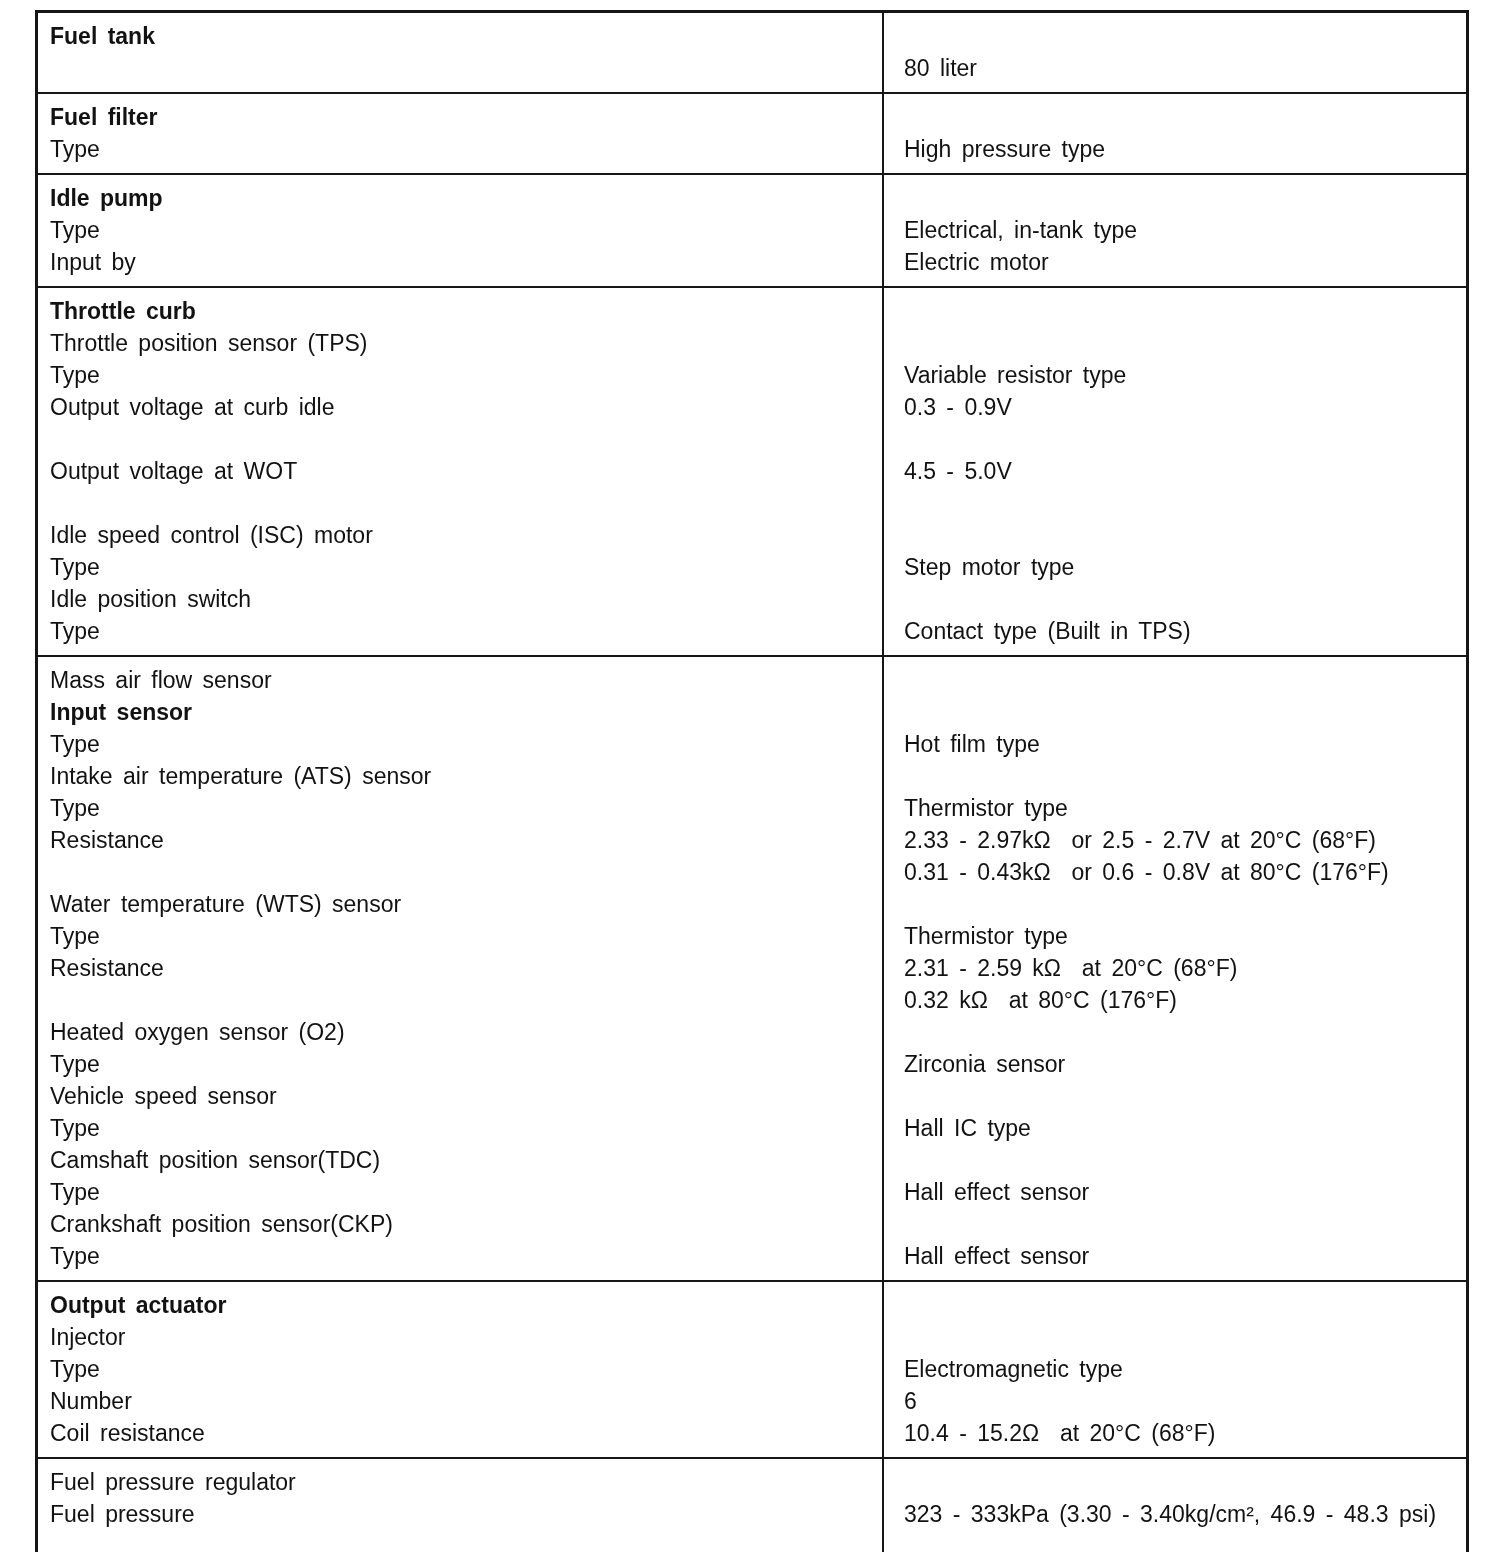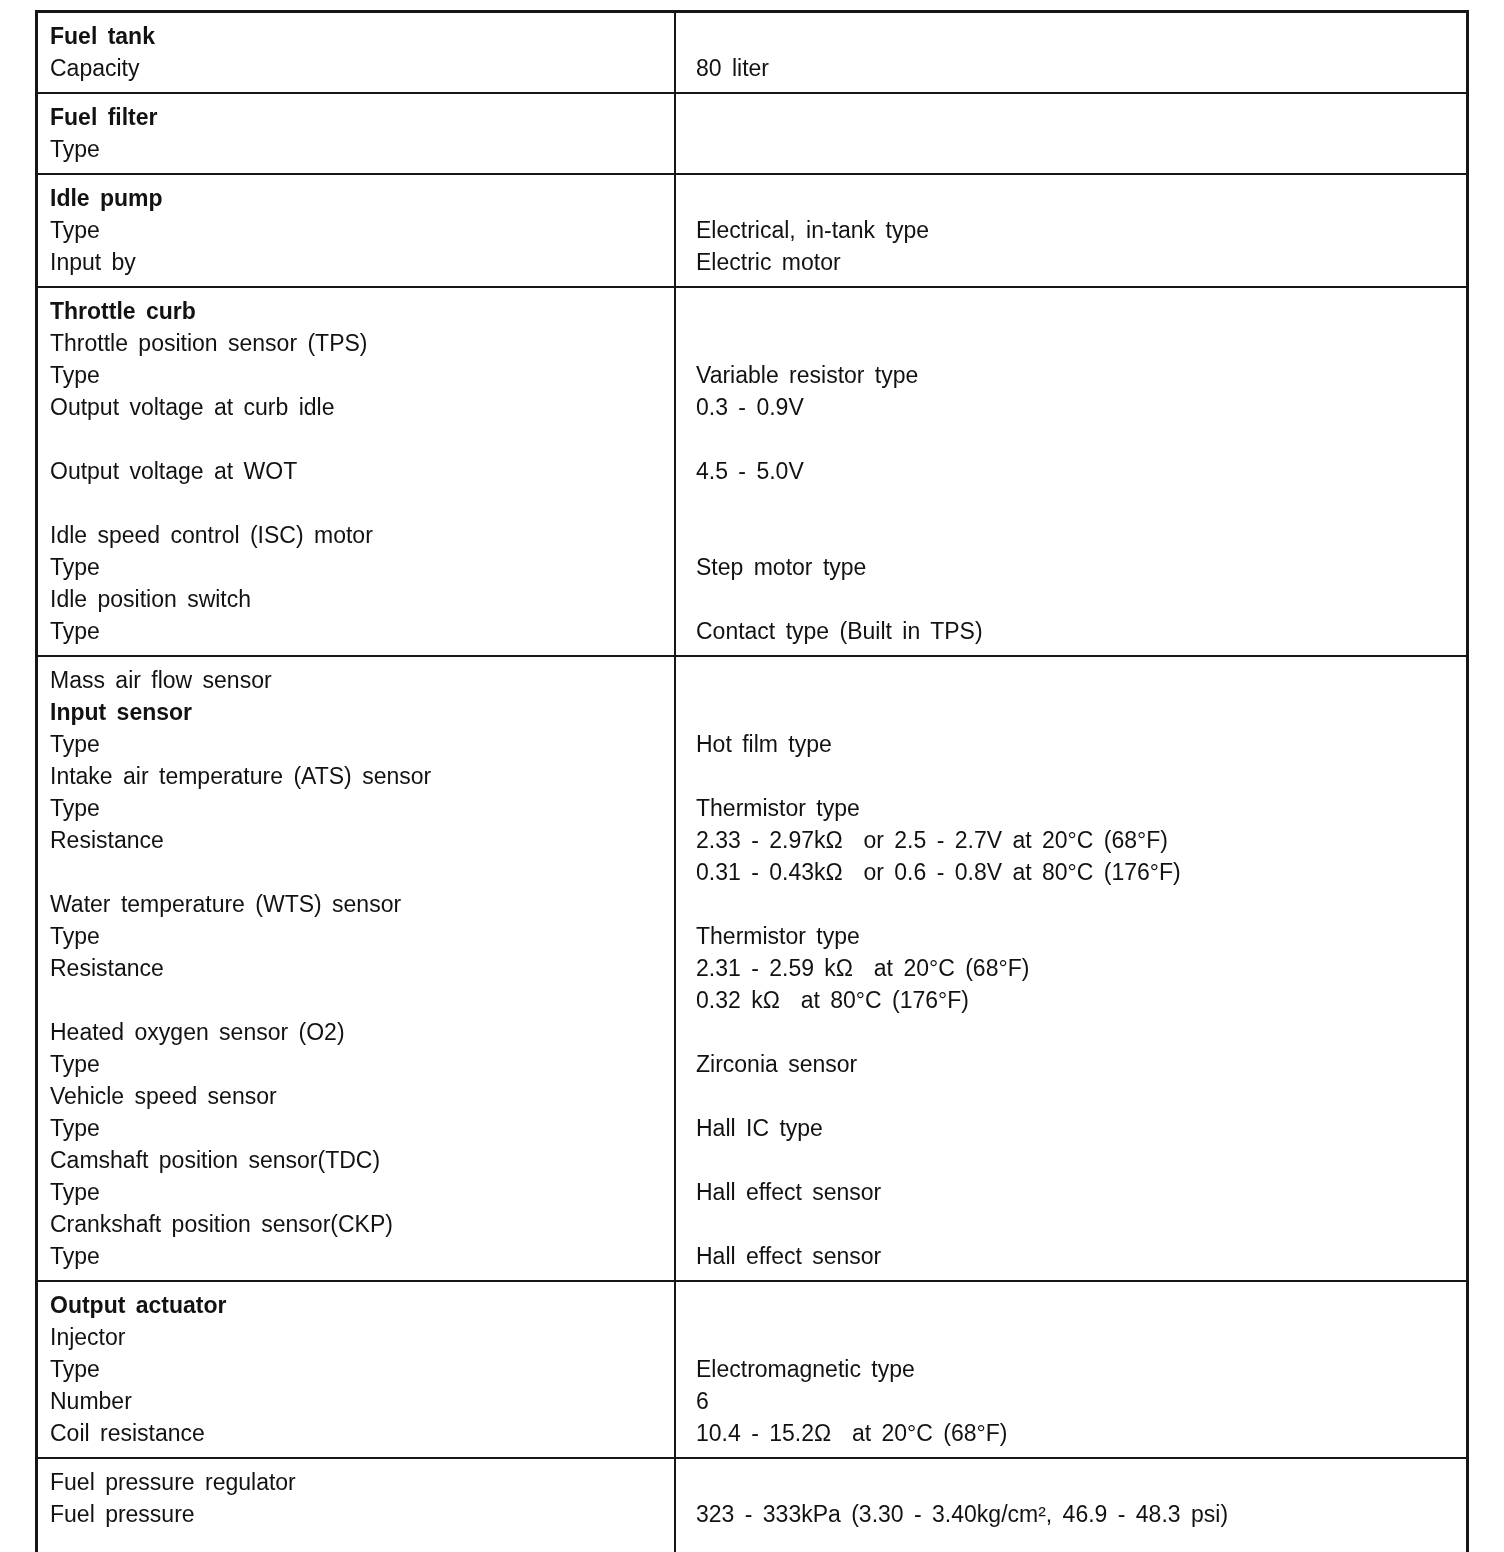--- a/index.html
+++ b/index.html
@@ -23,21 +23,21 @@
     background: #ffffff;
   }
   .section {
     display: flex;
     border-bottom: 2px solid #161616;
   }
   .section:last-child {
     border-bottom: none;
   }
   .col-left {
-    width: 636px;
+    width: 844px;
     box-sizing: border-box;
     padding: 7px 6px 8px 12px;
   }
   .col-right {
     flex: 1;
     box-sizing: border-box;
     border-left: 2px solid #161616;
     padding: 7px 10px 8px 20px;
   }
   .section:last-child .col-left,
@@ -57,34 +57,34 @@
     font-weight: bold;
   }
 </style>
 </head>
 <body>
 
 <div class="spec-table" id="spec-table">
     <div class="section">
       <div class="col-left">
         <div class="line bold">Fuel tank</div>
-        <div class="line">Capacity</div>
       </div>
       <div class="col-right">
         <div class="line">&nbsp;</div>
         <div class="line">80 liter</div>
       </div>
     </div>
     <div class="section">
       <div class="col-left">
         <div class="line bold">Fuel filter</div>
         <div class="line">Type</div>
       </div>
       <div class="col-right">
         <div class="line">&nbsp;</div>
+        <div class="line">High pressure type</div>
       </div>
     </div>
     <div class="section">
       <div class="col-left">
         <div class="line bold">Idle pump</div>
         <div class="line">Type</div>
         <div class="line">Input by</div>
       </div>
       <div class="col-right">
         <div class="line">&nbsp;</div>

